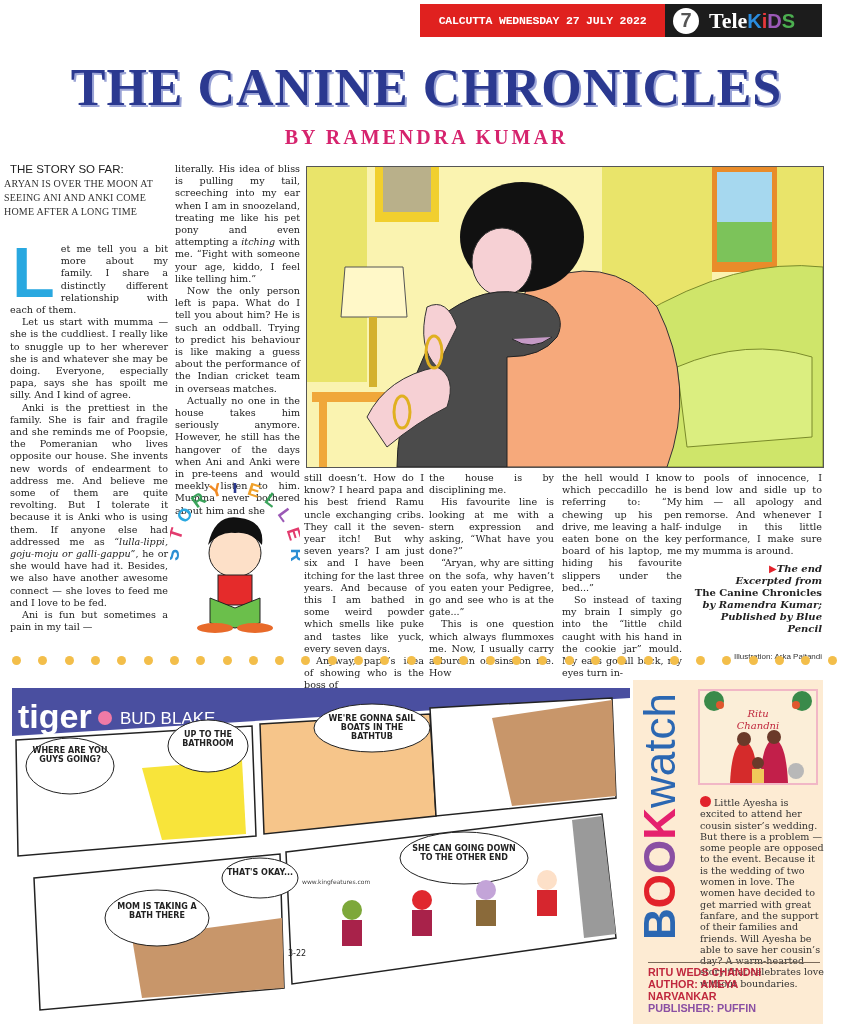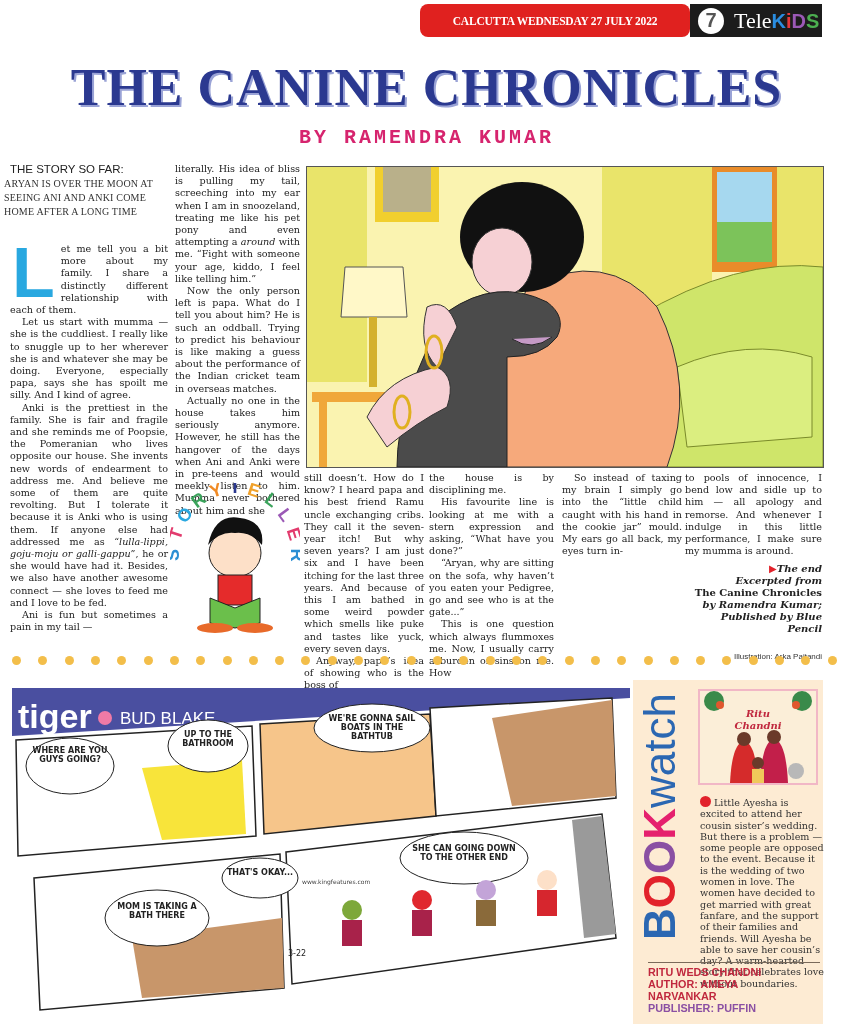--- a/index.html
+++ b/index.html
@@ -1,27 +1,27 @@
 <!DOCTYPE html>
 <html><head>
 <meta charset="utf-8">
 <style>
   html,body{margin:0;padding:0;background:#fff;}
   body{width:853px;height:1024px;position:relative;overflow:hidden;font-family:"DejaVu Serif",serif;color:#222;}
   .abs{position:absolute;}
   
   .strip{left:420px;top:4px;width:402px;height:33px;display:flex;}
-  .strip-red{background:#e0211f;width:270px;display:flex;align-items:center;justify-content:center;color:#fff;font-family:Liberation Serif, serif;font-weight:bold;font-size:11.5px;letter-spacing:-0.2px;border-radius:8px;}
+  .strip-red{background:#e0211f;width:245px;display:flex;align-items:center;justify-content:center;color:#fff;font-family:Liberation Mono, monospace;font-weight:bold;font-size:11.5px;letter-spacing:-0.2px;}
   .strip-dark{background:#1c1c1c;flex:1;display:flex;align-items:center;padding-left:8px;gap:10px;}
   .page-num{width:26px;height:26px;border-radius:50%;background:#fff;color:#555;font-family:"Liberation Sans",sans-serif;font-weight:bold;font-size:20px;display:flex;align-items:center;justify-content:center;}
-  .tele{font-family:"Liberation Serif",serif;font-weight:normal;font-size:22px;color:#fff;}
+  .tele{font-family:"Liberation Serif",serif;font-weight:bold;font-size:22px;color:#fff;}
   .kids span{font-family:"Liberation Sans",sans-serif;font-weight:bold;font-size:20px;}
   
   .headline{left:0;top:58px;width:853px;text-align:center;font-family:"Liberation Serif",serif;font-weight:bold;font-size:52px;color:#2b3990;letter-spacing:1px;text-shadow:2px 2px 0 #9aa3d6;}
-  .byline{left:0;top:126px;width:853px;text-align:center;font-family:Liberation Mono, monospace;font-weight:bold;font-size:20px;letter-spacing:3px;color:#d6246e;}
+  .byline{left:0;top:126px;width:853px;text-align:center;font-family:Liberation Serif, serif;font-weight:bold;font-size:20px;letter-spacing:3px;color:#d6246e;}
   
   .ssf-title{left:10px;top:163px;font-family:"Liberation Sans",sans-serif;font-weight:normal;font-size:11.5px;color:#222;}
   .ssf-body{left:4px;top:177px;width:162px;font-family:Liberation Serif, serif;font-size:10px;line-height:14px;color:#333;text-transform:uppercase;letter-spacing:0.2px;}
   .col{font-size:9.6px;line-height:12.2px;text-align:justify;color:#222;}
   .col p{margin:0;text-indent:12px;}
   .col p.noindent{text-indent:0;}
   .dropcap{float:left;font-family:"Liberation Sans",sans-serif;font-weight:bold;font-size:70px;line-height:56px;color:#29a8e0;margin:2px 6px 0 2px;}
   .c2{left:175px;top:163px;width:125px;}
   .c3{left:304px;top:472px;width:120px;}
   .c4{left:429px;top:472px;width:125px;}
@@ -35,21 +35,21 @@
   
   .storyteller{left:170px;top:483px;width:130px;height:150px;}
   
   .dots{left:12px;top:656px;width:825px;display:flex;justify-content:space-between;}
   .dot{width:9px;height:9px;border-radius:50%;background:#f3be4a;}
   
   .comic{left:12px;top:688px;width:618px;height:332px;}
   
   .bw-panel{left:633px;top:680px;width:190px;height:344px;background:#fdebd3;}
   .bw-label{left:630px;top:680px;width:60px;height:260px;}
-  .bw-cover{left:698px;top:689px;width:116px;height:92px;background:#5eead4;border:2px solid #f1b7c6;font-weight:bold;}
+  .bw-cover{left:698px;top:689px;width:116px;height:92px;background:#5eead4;border:2px solid #f1b7c6;}
   .bw-desc{left:700px;top:796px;width:124px;font-size:9.6px;line-height:11.3px;color:#333;}
   .bw-bullet{display:inline-block;width:11px;height:11px;border-radius:50%;background:#e2222b;vertical-align:-1px;margin-right:3px;}
   .bw-rule{left:648px;top:962px;width:172px;height:1px;background:#7a6a5a;}
   .bw-meta{left:648px;top:966px;font-family:"Liberation Sans",sans-serif;font-weight:bold;font-size:10.8px;line-height:12px;color:#c0283e;}
   .bw-meta .pub{color:#8a4fa3;}
 </style>
 </head>
 <body>
 
 <div class="abs strip">
@@ -71,21 +71,21 @@
 <div class="abs col" style="left:10px;top:243px;width:158px;">
   <p class="noindent">
     <span class="dropcap">L</span><span>et me tell you a bit more about my family. I share a distinctly different relationship with each of them.</span>
   </p>
   <p>Let us start with mumma — she is the cuddliest. I really like to snuggle up to her wherever she is and whatever she may be doing. Everyone, especially papa, says she has spoilt me silly. And I kind of agree.</p>
   <p><span>Anki is the prettiest in the family. She is fair and fragile and she reminds me of Poopsie, the Pomeranian who lives opposite our house. She invents new words of endearment to address me. And believe me some of them are quite revolting. But I tolerate it because it is Anki who is using them. If anyone else had addressed me as “</span><i>lulla-lippi, goju-moju or galli-gappu</i><span>”, he or she would have had it. Besides, we also have another awesome connect — she loves to feed me and I love to be fed.</span></p>
   <p>Ani is fun but sometimes a pain in my tail —</p>
 </div>
 
 <div class="abs col c2">
-  <p class="noindent"><span>literally. His idea of bliss is pulling my tail, screeching into my ear when I am in snoozeland, treating me like his pet pony and even attempting a </span><i>around</i><span> with me. “Fight with someone your age, kiddo, I feel like telling him.”</span></p>
+  <p class="noindent"><span>literally. His idea of bliss is pulling my tail, screeching into my ear when I am in snoozeland, treating me like his pet pony and even attempting a </span><i>itching</i><span> with me. “Fight with someone your age, kiddo, I feel like telling him.”</span></p>
   <p>Now the only person left is papa. What do I tell you about him? He is such an oddball. Trying to predict his behaviour is like making a guess about the performance of the Indian cricket team in overseas matches.</p>
   <p>Actually no one in the house takes him seriously anymore. However, he still has the hangover of the days when Ani and Anki were in pre-teens and would meekly listen to him. Mumma never bothered about him and she</p>
 </div>
 
 <div class="abs illus">
   <svg width="516" height="300" viewBox="0 0 516 300">
     <rect width="516" height="300" fill="#faf3b0"></rect>
 
     <rect x="0" y="0" width="60" height="215" fill="#e9e46a"></rect>
     <rect x="295" y="0" width="110" height="160" fill="#e9e46a"></rect>
@@ -152,20 +152,21 @@
 </div>
 
 <div class="abs col c4">
   <p class="noindent">the house is by disciplining me.</p>
   <p>His favourite line is looking at me with a stern expression and asking, “What have you done?”</p>
   <p>“Aryan, why are sitting on the sofa, why haven’t you eaten your Pedigree, go and see who is at the gate...”</p>
   <p>This is one question which always flummoxes me. Now, I usually carry a burden of sins on me. How</p>
 </div>
 
 <div class="abs col c5">
+  <p class="noindent">the hell would I know which peccadillo he is referring to: “My chewing up his pen drive, me leaving a half-eaten bone on the key board of his laptop, me hiding his favourite slippers under the bed...”</p>
   <p>So instead of taxing my brain I simply go into the “little child caught with his hand in the cookie jar” mould. My ears go all back, my eyes turn in-</p>
 </div>
 
 <div class="abs col c6">
   <p class="noindent">to pools of innocence, I bend low and sidle up to him — all apology and remorse. And whenever I indulge in this little performance, I make sure my mumma is around.</p>
 </div>
 
 <div class="abs credits">
   <div><span style="color:#e2222b;">▶</span><i>The end</i></div>
   <div><i>Excerpted from</i></div>

